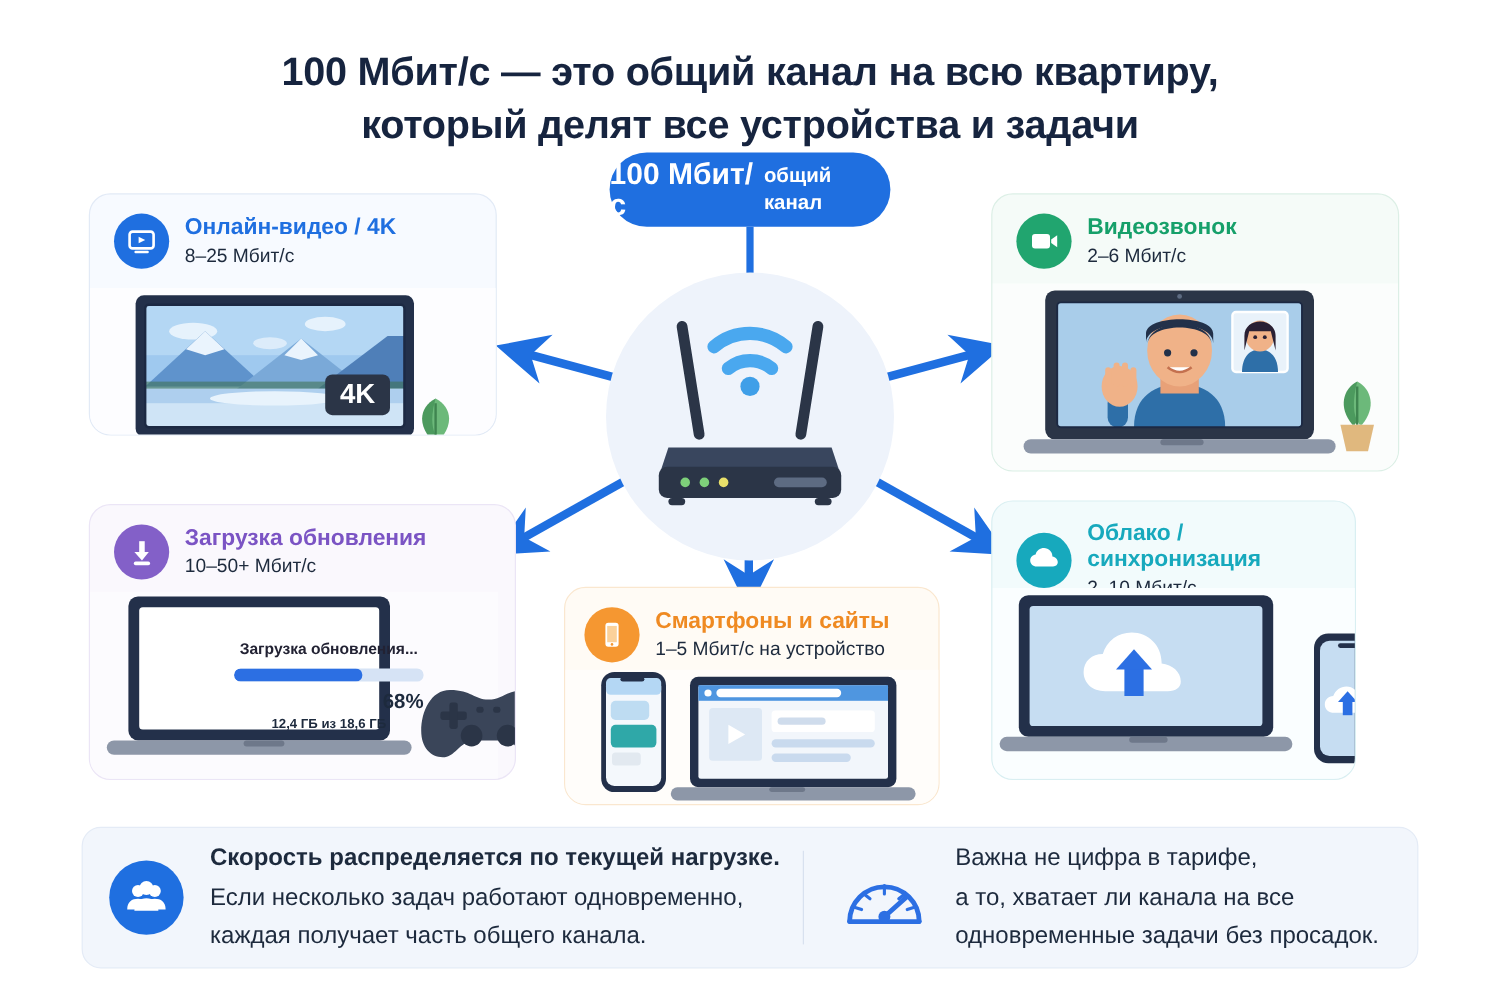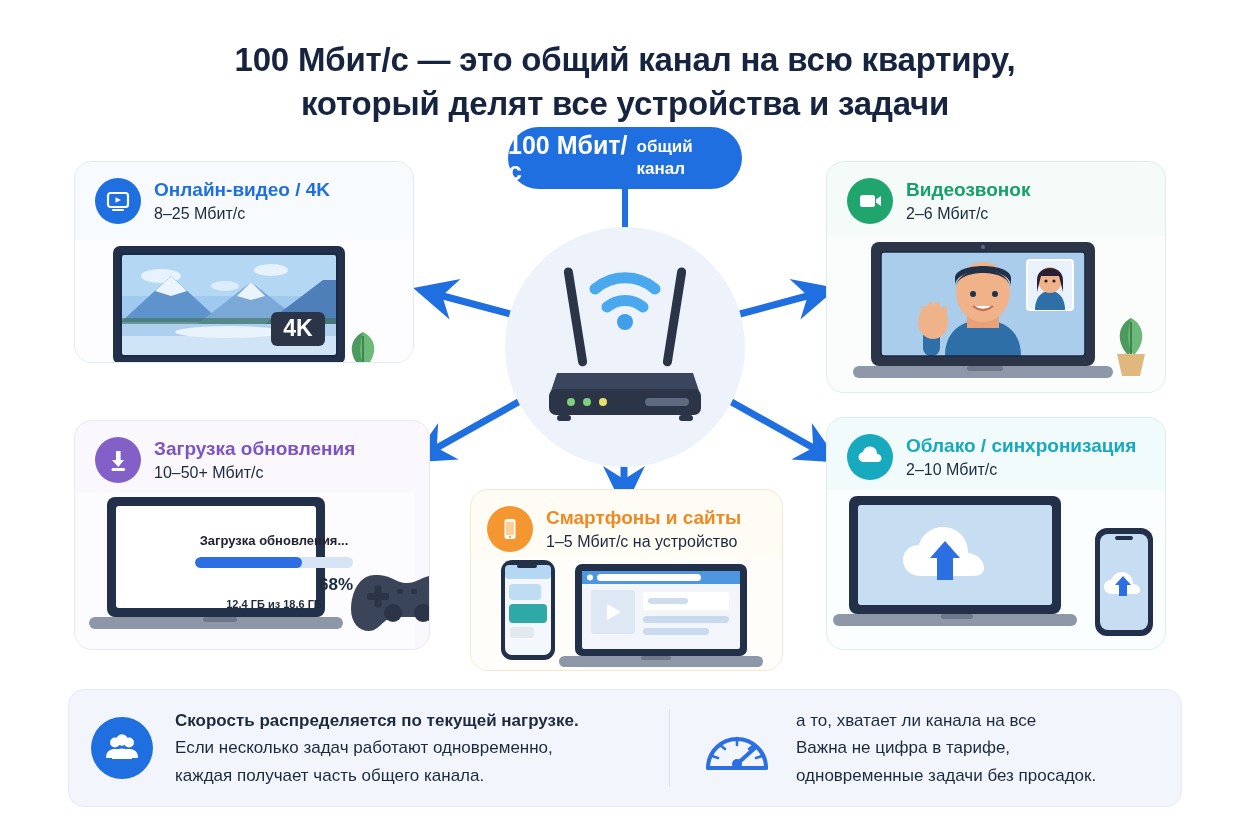--- a/index.html
+++ b/index.html
@@ -92,21 +92,21 @@
     display: flex; align-items: center;
   }
   .foot-left { display: flex; align-items: center; gap: 22px; padding-left: 22px; width: 600px; }
   .foot-div { width: 1px; height: 78px; background: #d8e1ef; }
   .foot-right { display: flex; align-items: center; gap: 22px; padding-left: 30px; }
   .foot-icon {
     width: 62px; height: 62px; border-radius: 50%;
     background: #1f6fe0; display: flex; align-items: center; justify-content: center;
     flex: 0 0 62px;
   }
-  .foot-text { font-size: 17px; color: #1d2a3d; line-height: 1.62; }
+  .foot-text { font-size: 20px; color: #1d2a3d; line-height: 1.62; }
   .foot-text .strong { font-weight: bold; }
   .foot-gauge { width: 74px; flex: 0 0 74px; display: flex; align-items: center; justify-content: center; }
 
   
   .prog-label { font-size: 13px; color: #223; font-weight: bold; text-align: center; }
   .prog-track { height: 11px; border-radius: 6px; background: #d6e3f5; position: relative; overflow: hidden; }
   .prog-fill { height: 100%; border-radius: 6px; background: #2c6fe3; }
   .prog-pct { font-size: 17px; font-weight: bold; text-align: right; color: #1d2a3d; }
   .prog-size { font-size: 11px; font-weight: bold; text-align: center; color: #1d2a3d; }
 </style>
@@ -316,21 +316,21 @@
       <circle cx="100" cy="38" r="4.6" fill="#e4584f"></circle>
       <circle cx="88" cy="46" r="4.6" fill="#3fc7b0"></circle>
       <circle cx="100" cy="25" r="4.6" fill="#62c06a"></circle>
       <circle cx="44" cy="54" r="9" fill="#2b3547"></circle>
       <circle cx="74" cy="54" r="9" fill="#2b3547"></circle>
       <rect x="48" y="30" width="6" height="5" rx="2" fill="#2b3547"></rect>
       <rect x="62" y="30" width="6" height="5" rx="2" fill="#2b3547"></rect>
     </svg>
   </div>
 
-  <div class="card teal" style="left:826px; top:417px; width:340px; height:233px;">
+  <div class="card teal" style="left:826px; top:417px; width:304px; height:233px;">
     <div class="card-head">
       <div class="badge-circle bg-teal">
         <svg width="28" height="28" viewBox="0 0 28 28">
           <path d="M8,19 C4.7,19 2.5,16.8 2.5,14 C2.5,11.4 4.5,9.3 7,9 C7.8,5.8 10.7,3.6 14,3.6 C17.9,3.6 21,6.7 21,10.6 L21,10.8 C23.6,11.1 25.5,13.2 25.5,15.6 C25.5,17.5 24,19 21.6,19 Z" fill="#fff"></path>
         </svg>
       </div>
       <div>
         <div class="card-title c-teal">Облако / синхронизация</div>
         <div class="card-sub">2–10 Мбит/с</div>
       </div>
@@ -427,20 +427,20 @@
           <line x1="10" y1="36" x2="16" y2="38" stroke="#2c6fe3" stroke-width="2.6" stroke-linecap="round"></line>
           <line x1="18" y1="25" x2="23" y2="29" stroke="#2c6fe3" stroke-width="2.6" stroke-linecap="round"></line>
           <line x1="35" y1="18" x2="35" y2="25" stroke="#2c6fe3" stroke-width="2.6" stroke-linecap="round"></line>
           <line x1="52" y1="25" x2="47" y2="29" stroke="#2c6fe3" stroke-width="2.6" stroke-linecap="round"></line>
           <line x1="60" y1="36" x2="54" y2="38" stroke="#2c6fe3" stroke-width="2.6" stroke-linecap="round"></line>
           <line x1="35" y1="44" x2="54" y2="27" stroke="#2c6fe3" stroke-width="4" stroke-linecap="round"></line>
           <circle cx="35" cy="44" r="5" fill="#2c6fe3"></circle>
         </svg>
       </div>
       <div class="foot-text">
+        <div>Важна не цифра в тарифе,</div>
         <div>а то, хватает ли канала на все</div>
-        <div>Важна не цифра в тарифе,</div>
         <div>одновременные задачи без просадок.</div>
       </div>
     </div>
   </div>
 
 </div>
 
 </body></html>

